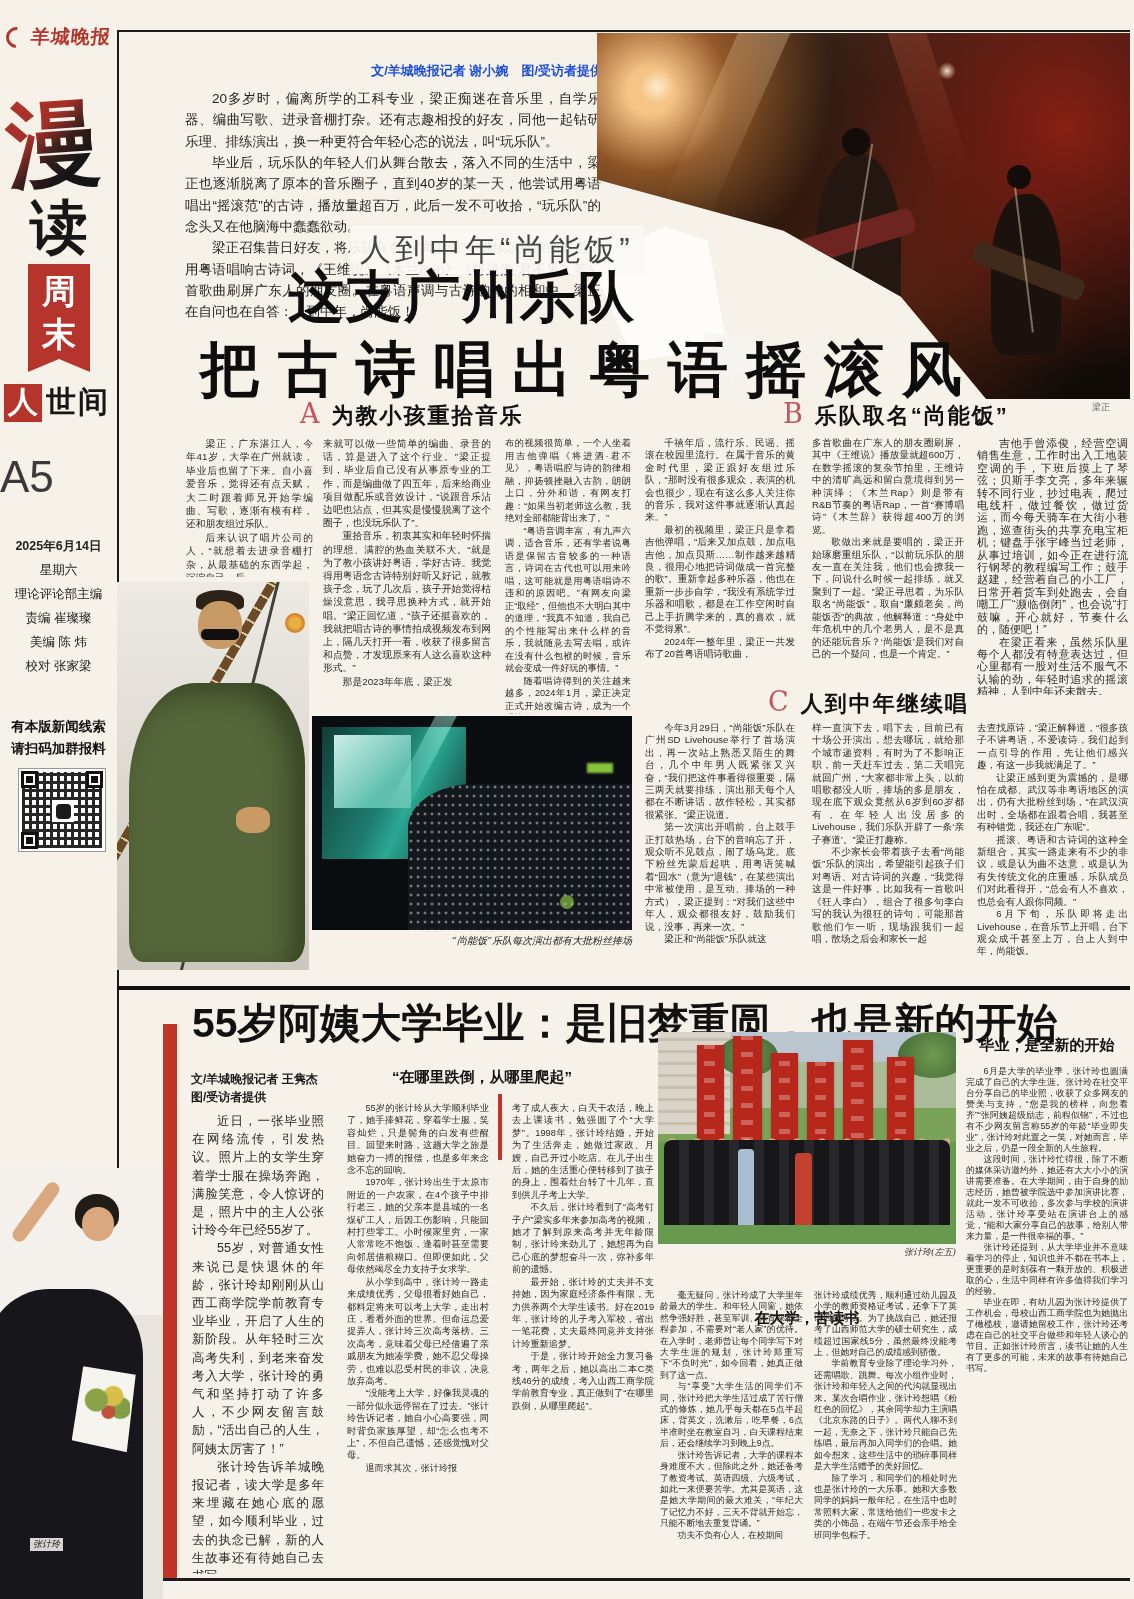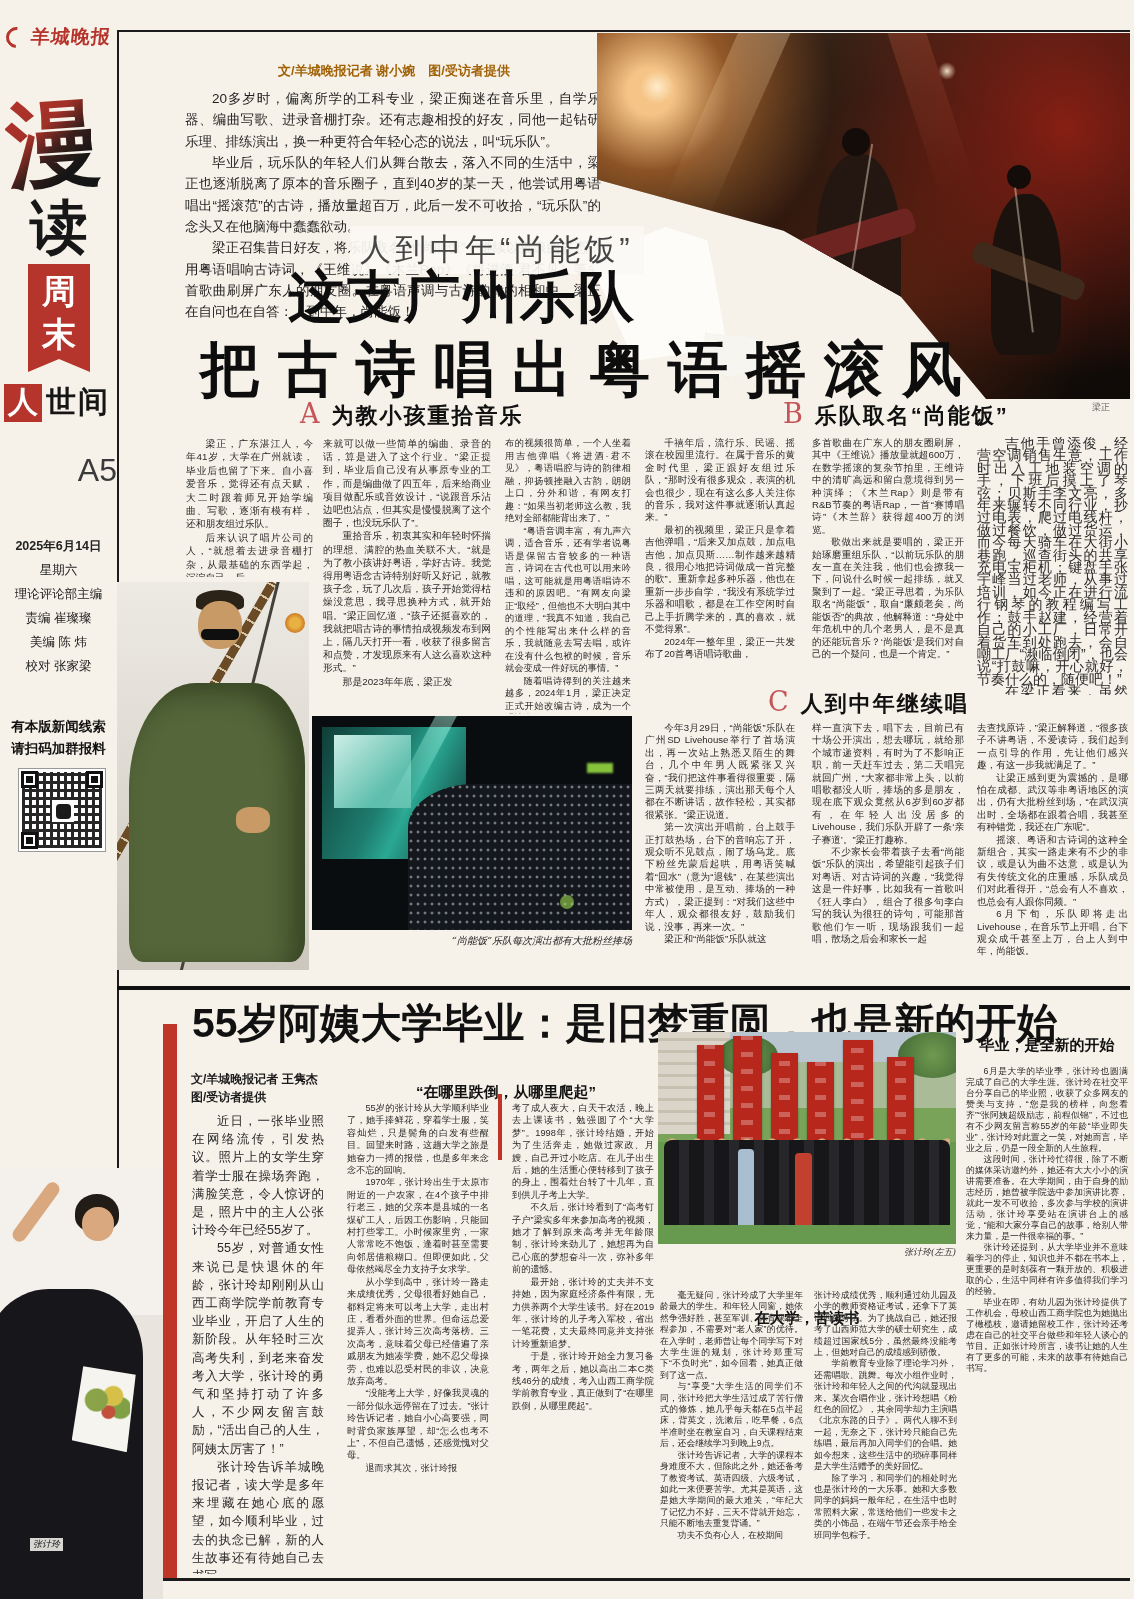--- a/index.html
+++ b/index.html
@@ -23,35 +23,35 @@
     -webkit-background-clip:text;background-clip:text;color:transparent;transform:rotate(-4deg);}
   .du-char{left:30px;top:198px;font-family:"DejaVu Serif",serif;font-weight:bold;font-size:58px;line-height:1;color:#171717;}
   .ribbon{left:28px;top:264px;width:62px;height:108px;background:#b5342c;
     clip-path:polygon(0 0,100% 0,100% 100%,50% 88%,0 100%);
     display:flex;flex-direction:column;align-items:center;padding-top:6px;box-sizing:border-box;}
   .ribbon span{font-family:"DejaVu Serif",serif;font-weight:bold;font-size:34px;line-height:1.25;color:#fff;}
   .renshijian{left:4px;top:382px;display:flex;align-items:center;gap:4px;}
   .ren-box{width:38px;height:38px;background:#b5342c;display:flex;align-items:center;justify-content:center;
     font-family:"DejaVu Serif",serif;font-weight:bold;font-size:30px;color:#fff;}
   .shijian{font-weight:bold;font-size:30px;letter-spacing:2px;color:#161616;}
-  .pageno{left:0;top:452px;width:117px;text-align:right;font-size:32px;color:#3a3a3a;}
+  .pageno{left:0;top:452px;width:117px;text-align:left;font-size:44px;color:#3a3a3a;}
   .datebox{left:0;top:534px;width:117px;text-align:center;font-size:12.5px;line-height:1.92;color:#222;}
   .datebox .b{font-weight:bold;}
   .tipbox{left:0;top:716px;width:117px;text-align:center;font-size:13.5px;line-height:1.6;color:#111;font-weight:bold;}
   .qr{left:18px;top:768px;width:88px;height:84px;background:#fff;border:1px solid #999;box-sizing:border-box;}
   .qr-grid{position:absolute;inset:3px;opacity:.92;background-image:
      repeating-linear-gradient(90deg,#151515 0 3px,transparent 3px 7px),
      repeating-linear-gradient(0deg,#151515 0 3px,transparent 3px 8px);}
   .qr-f{position:absolute;width:17px;height:17px;border:3px solid #111;background:#fff;box-sizing:border-box;}
   .qr-f::after{content:"";position:absolute;inset:2px;background:#111;}
   .qr-tl{left:2px;top:2px;} .qr-tr{right:2px;top:2px;} .qr-bl{left:2px;bottom:2px;}
   .qr-c{position:absolute;left:33px;top:31px;width:22px;height:22px;background:#fff;display:flex;align-items:center;justify-content:center;}
   .qr-c::after{content:"";width:15px;height:15px;background:#1a1a1a;border-radius:4px;}
   
-  .byline-top{left:185px;top:62px;width:418px;text-align:center;font-size:13px;font-weight:bold;color:#a16207;}
+  .byline-top{left:185px;top:62px;width:418px;text-align:right;font-size:13px;font-weight:bold;color:#1d4ed8;}
   .intro{left:185px;top:88px;width:416px;font-size:13.5px;line-height:1.58;text-align:justify;color:#1f1f1f;}
   .intro p{margin:0;text-indent:2em;}
   
   .band-photo{left:597px;top:33px;width:533px;height:366px;z-index:1;
     background:
       radial-gradient(circle at 10% 16%,rgba(255,205,140,.95) 0 4%,rgba(255,150,60,.45) 14%,transparent 32%),
       radial-gradient(circle at 88% 26%,rgba(170,35,22,.75),transparent 46%),
       radial-gradient(circle at 55% 72%,rgba(140,50,22,.5),transparent 52%),
       linear-gradient(160deg,#43291a 0%,#1d130d 45%,#0e0a07 100%);
     clip-path:polygon(0 0,100% 0,100% 100%,73% 100%,57% 72%,35% 54%,0 40%);}
@@ -81,21 +81,21 @@
   .shA{left:300px;top:398px;} .shB{left:783px;top:398px;} .shC{left:768px;top:686px;}
   
   .col{position:absolute;text-align:justify;overflow:hidden;color:#2a2a2a;}
   .col p{margin:0;text-indent:2em;}
   .col p.cont{text-indent:0;}
   .cA1{left:186px;top:437px;width:127px;height:140px;font-size:9.8px;line-height:13.4px;}
   .cA2{left:323px;top:437px;width:168px;height:277px;font-size:9.8px;line-height:13.2px;}
   .cA3{left:505px;top:437px;width:126px;height:277px;font-size:9.2px;line-height:12.5px;}
   .cB1{left:645px;top:437px;width:150px;height:258px;font-size:9.6px;line-height:12.4px;}
   .cB2{left:812px;top:437px;width:152px;height:258px;font-size:9.6px;line-height:12.4px;}
-  .cB3{left:977px;top:437px;width:151px;height:258px;font-size:14px;line-height:12.4px;}
+  .cB3{left:977px;top:437px;width:151px;height:258px;font-size:11px;line-height:12.4px;}
   .cC1{left:645px;top:722px;width:150px;height:243px;font-size:9.6px;line-height:12.4px;}
   .cC2{left:812px;top:722px;width:152px;height:243px;font-size:9.6px;line-height:12.4px;}
   .cC3{left:977px;top:722px;width:151px;height:243px;font-size:9.6px;line-height:12.4px;}
   
   .singer-photo{left:117px;top:582px;width:192px;height:388px;z-index:2;overflow:hidden;
     background:linear-gradient(180deg,#edeae4 0%,#dcd8d0 55%,#ccc7bd 100%);}
   .sp-guitar-neck{position:absolute;left:18%;top:-8%;width:9px;height:120%;background:#6b4a26;transform:rotate(30deg);
     background-image:repeating-linear-gradient(0deg,rgba(240,230,200,.8) 0 2px,transparent 2px 14px);}
   .sp-mic-stand{position:absolute;left:56%;top:-4%;width:3px;height:115%;background:#44403a;transform:rotate(14deg);}
   .sp-head{position:absolute;left:42%;top:5%;width:44px;height:48px;background:#c89b66;border-radius:46%;}
@@ -118,21 +118,21 @@
   .cp-green{position:absolute;right:6%;top:22%;width:26px;height:10px;background:#86c23c;filter:blur(1px);}
   .cp-green2{position:absolute;right:18%;bottom:10%;width:14px;height:14px;border-radius:50%;background:rgba(160,220,80,.6);}
   .concert-caption{left:312px;top:934px;width:320px;text-align:right;z-index:2;
     font-family:"DejaVu Serif",serif;font-style:italic;font-size:10px;color:#222;}
   
   .red-bar{left:163px;top:1024px;width:14px;height:554px;background:#bf3527;z-index:1;}
   .red-bar-sm{left:498px;top:1094px;width:4px;height:66px;background:#bf3527;}
   .hl-bottom{left:192px;top:996px;width:950px;font-size:41px;font-weight:bold;letter-spacing:0px;color:#111;white-space:nowrap;}
   .byline-bottom{left:191px;top:1070px;width:150px;font-size:12px;font-weight:bold;line-height:1.5;color:#1d1d1d;}
   .subhead{position:absolute;font-size:15px;font-weight:bold;color:#111;text-align:center;}
-  .sub1{left:356px;top:1068px;width:300px;margin-top:15px;}
+  .sub1{left:332px;top:1068px;width:300px;}
   .sub2{left:658px;top:1309px;width:298px;}
   .sub3{left:966px;top:1036px;width:162px;}
   .cL{left:192px;top:1112px;width:132px;height:462px;font-size:12.5px;line-height:18.2px;}
   .cM2{left:347px;top:1102px;width:142px;height:486px;font-size:9.2px;line-height:12.4px;}
   .cM3{left:512px;top:1102px;width:142px;height:486px;font-size:9.2px;line-height:12.4px;}
   .cU4{left:660px;top:1290px;width:143px;height:296px;font-size:8.8px;line-height:11.4px;}
   .cU5{left:814px;top:1290px;width:143px;height:296px;font-size:8.8px;line-height:11.4px;}
   .cR6{left:966px;top:1066px;width:162px;height:520px;font-size:8.8px;line-height:11.0px;}
   
   .group-photo{left:658px;top:1032px;width:298px;height:212px;overflow:hidden;

